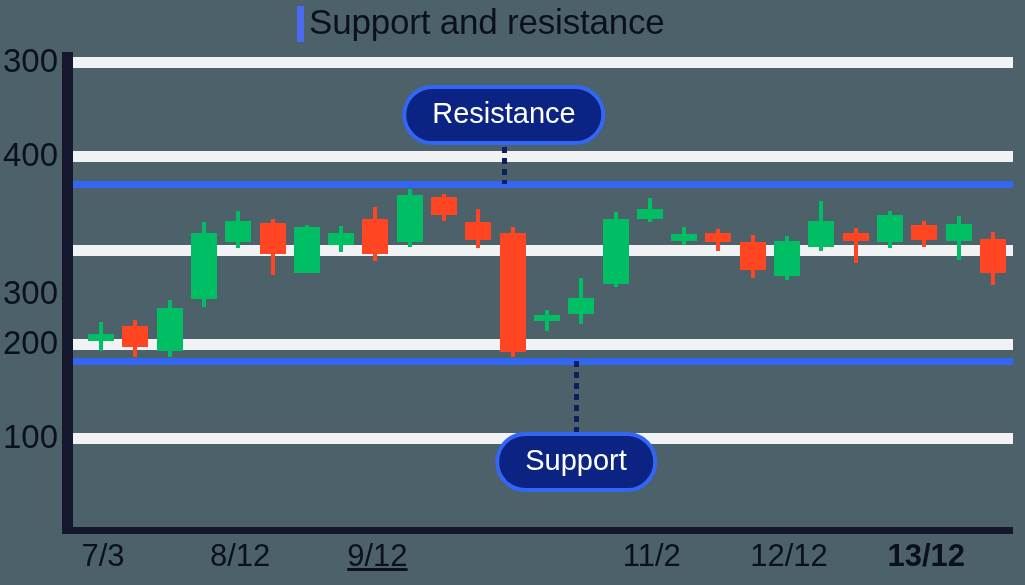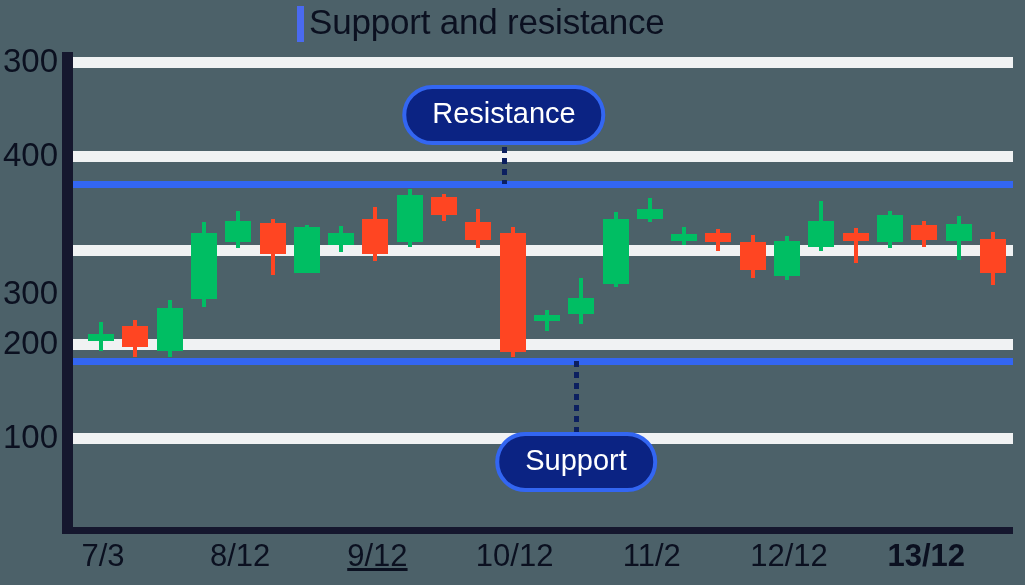--- a/index.html
+++ b/index.html
@@ -222,21 +222,20 @@
       </div>
   </div>
 
   <div id="y-axis"></div>
   <div id="x-axis"></div>
 
   <div id="xlabels">
       <div class="xlabel" style="left: 103px;">7/3</div>
       <div class="xlabel" style="left: 240.2px;">8/12</div>
       <div class="xlabel" style="left: 377.4px; text-decoration: underline;">9/12</div>
-      <div class="xlabel" style="left: 514.6px;">10/12</div>
       <div class="xlabel" style="left: 651.8px;">11/2</div>
       <div class="xlabel" style="left: 789px;">12/12</div>
       <div class="xlabel" style="left: 926.2px; font-weight: bold;">13/12</div>
     </div>
 
   <div id="annots">
     <div class="connector" id="res-connector" style="left: 502px; top: 136px; height: 48.2px;"></div>
     <div class="badge" id="res-badge" style="left: 504px; top: 85px;">Resistance</div>
     <div class="connector" id="sup-connector" style="left: 574px; top: 360.92px; height: 71.08px;"></div>
     <div class="badge" id="sup-badge" style="left: 576px; top: 432px;">Support</div>

